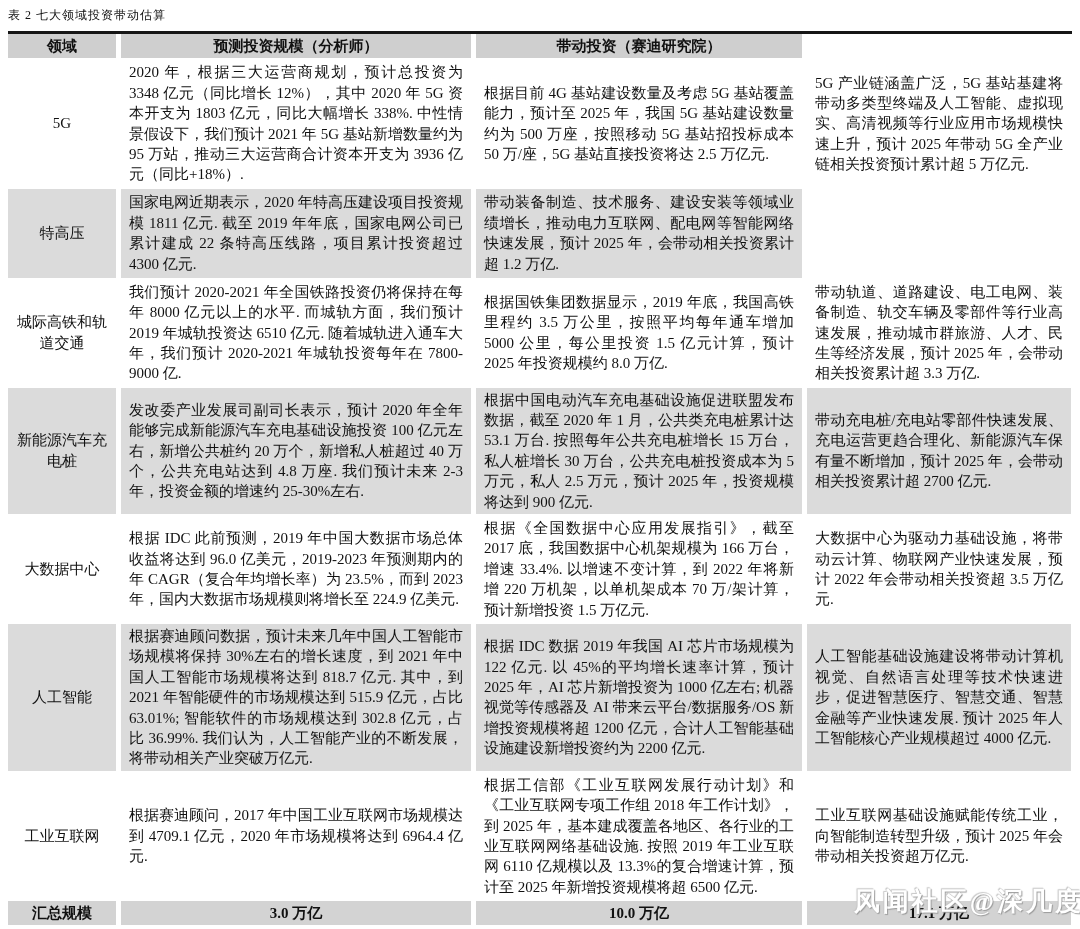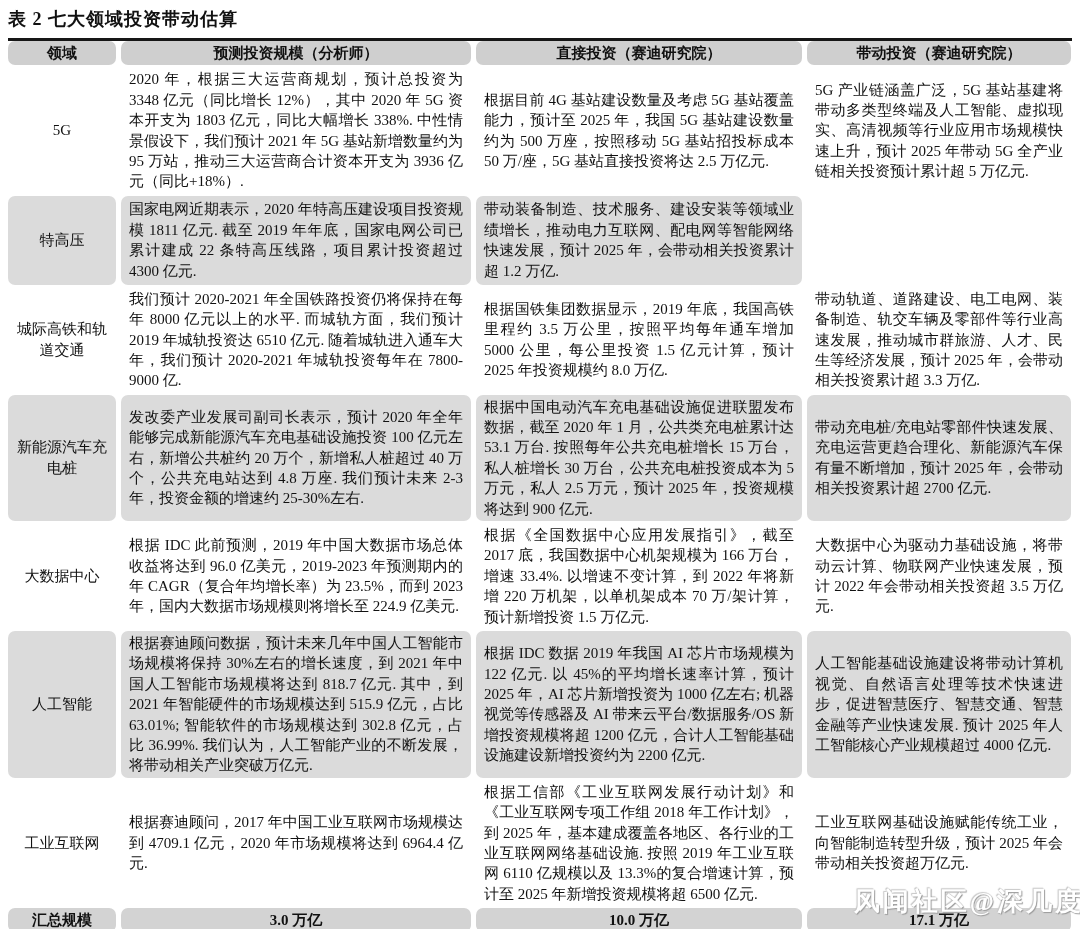--- a/index.html
+++ b/index.html
@@ -2,24 +2,24 @@
 <html lang="zh"><head>
 <meta charset="utf-8">
 <style>
   html, body { margin:0; padding:0; background:#ffffff; }
   body {
     width:1080px; height:929px; position:relative; overflow:hidden;
     font-family:"Liberation Serif","DejaVu Serif",serif; color:#111111;
     -webkit-font-smoothing:antialiased;
   }
   .wrap { padding:5px 8px 0 8px; }
-  .tbl-title { font-size:18px; font-weight:bold; margin:2px 0 7px 0; letter-spacing:1px; }
+  .tbl-title { font-size:12px; font-weight:normal; margin:2px 0 7px 0; letter-spacing:1px; }
   .table { border-top:3px solid #161616; width:1064px; }
   .trow { display:grid; grid-template-columns:108px 350px 326px 264px; column-gap:5px; margin-top:2px; }
-  .cell { display:flex; align-items:center; padding:2px 8px; box-sizing:border-box;border-radius:7px; }
+  .cell { display:flex; align-items:center; padding:2px 8px; box-sizing:border-box; }
   .txt { width:100%; font-size:15px; line-height:1.36; text-align:justify; }
   
   .head { margin-top:0; }
   .head .cell { background:#cfcfcf; justify-content:center; min-height:24px; padding:2px 0; }
   .head .txt { text-align:center; font-weight:bold; font-size:15px; }
   
   .fcell { justify-content:center; }
   .fcell .txt { text-align:center; font-weight:normal; }
   
   .r-white .cell { background:#ffffff; }
@@ -49,23 +49,20 @@
   <div class="tbl-title">表 2 七大领域投资带动估算</div>
 
   <div class="table">
 
     <div class="trow head">
       <div class="cell">
           <div class="txt">领域</div>
         </div>
       <div class="cell">
           <div class="txt">预测投资规模（分析师）</div>
-        </div>
-      <div class="cell">
-          <div class="txt">直接投资（赛迪研究院）</div>
         </div>
       <div class="cell">
           <div class="txt">带动投资（赛迪研究院）</div>
         </div>
     </div>
 
     <div class="trow r-white r0">
       <div class="cell fcell">
           <div class="txt">5G</div>
         </div>

